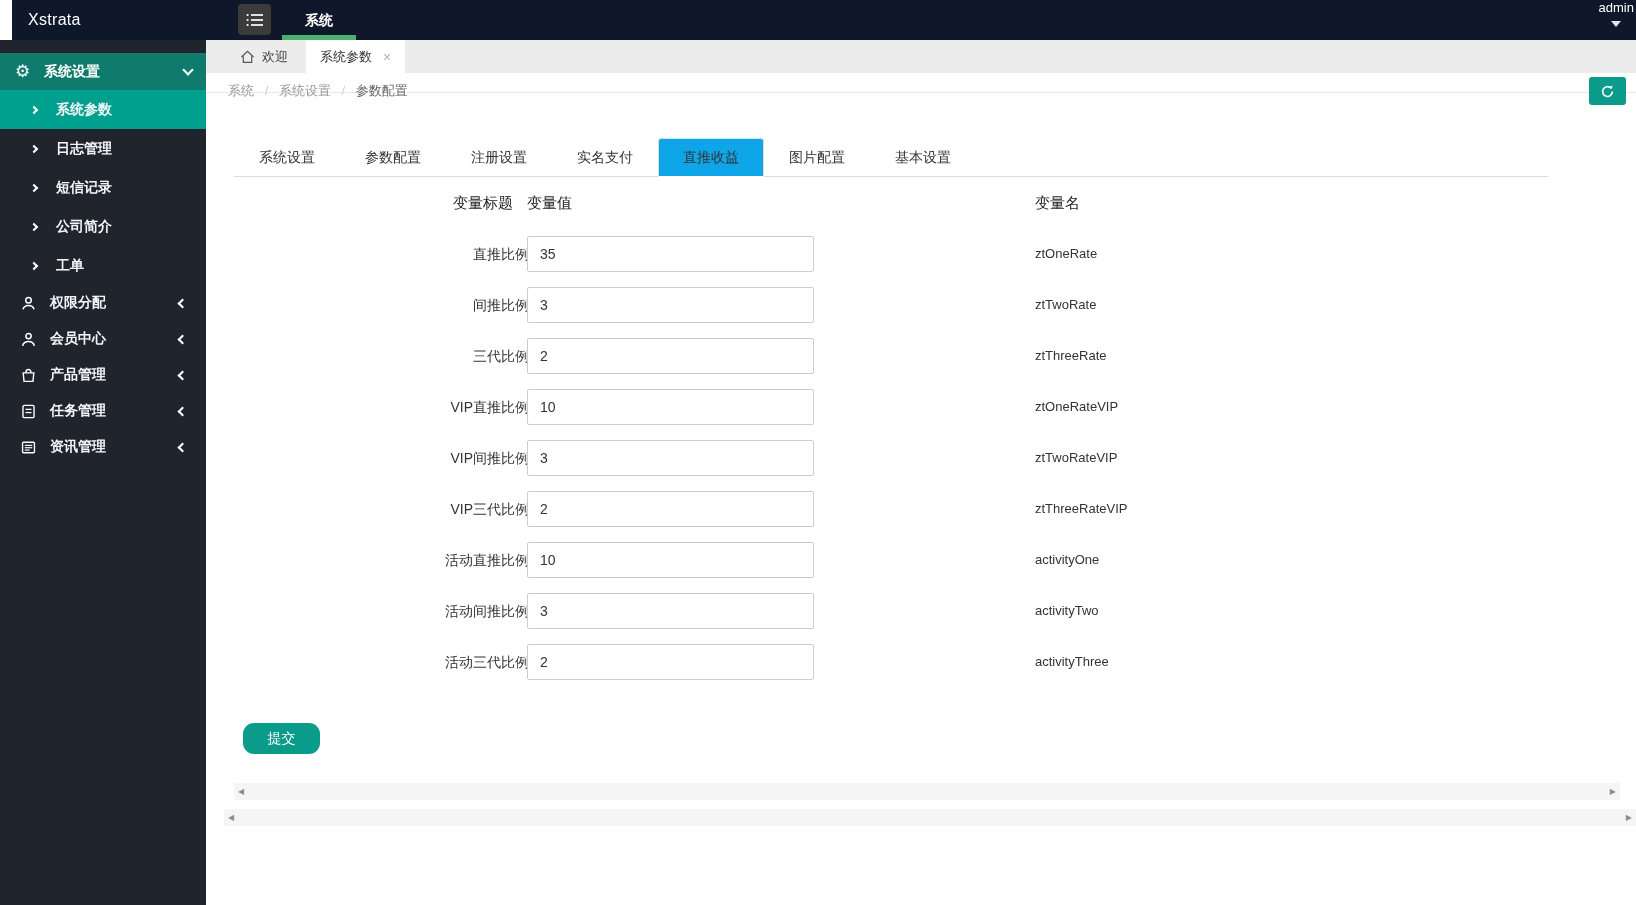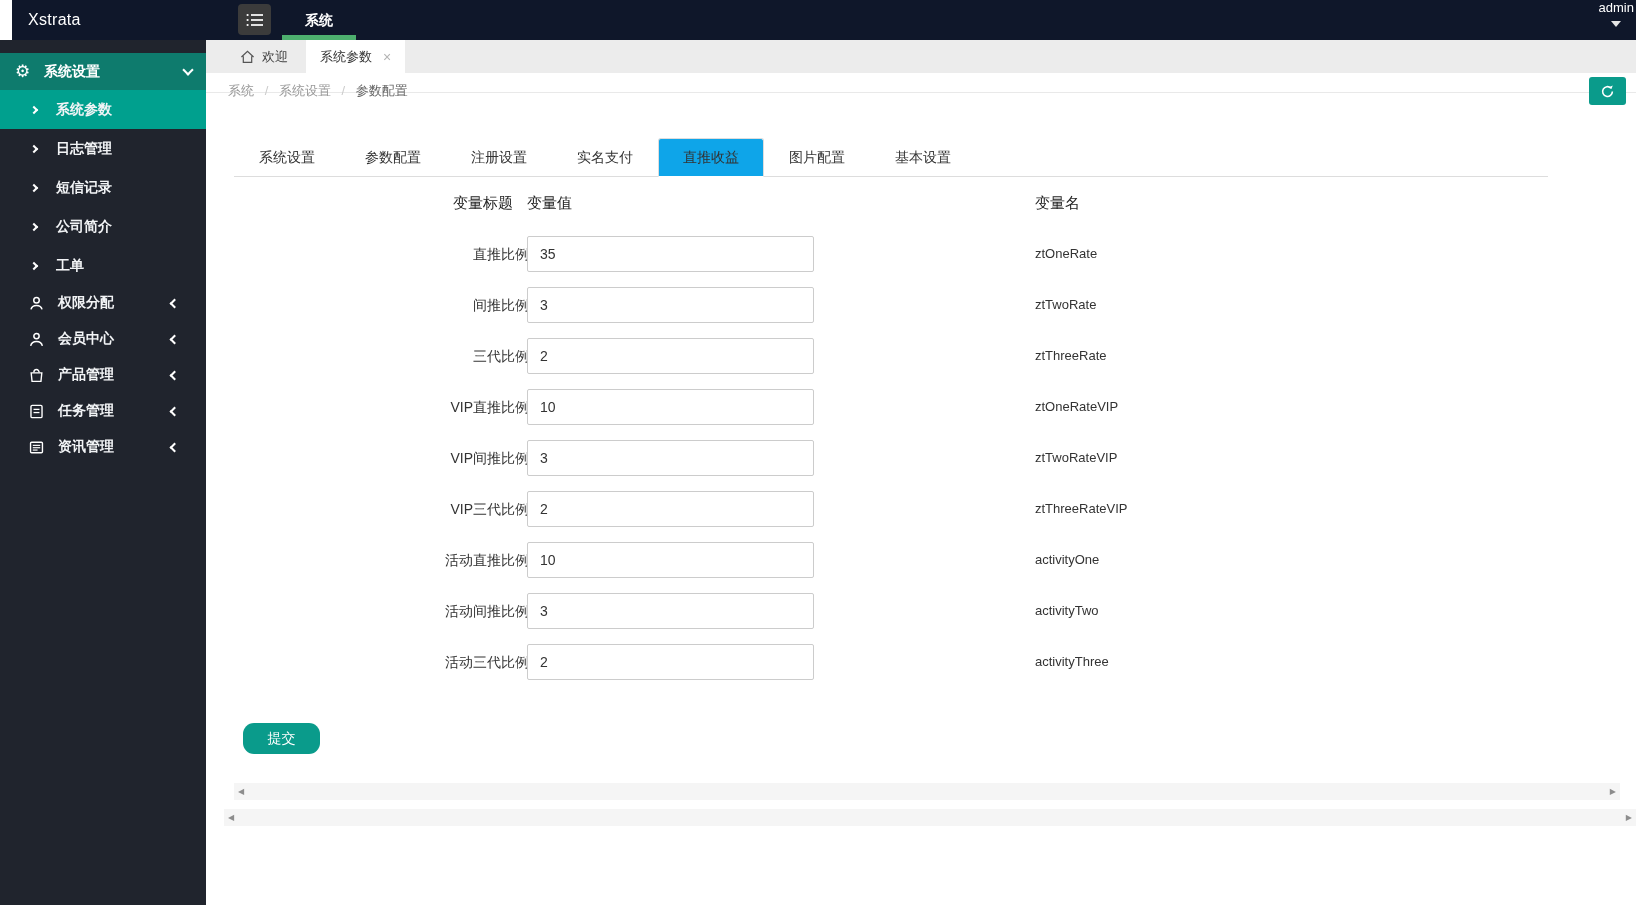--- a/index.html
+++ b/index.html
@@ -15,21 +15,21 @@
   .userbox { position:absolute; right:14px; top:0; height:40px; display:flex; align-items:center; gap:6px; color:#fff; font-size:13px; cursor:pointer;flex-direction:column; }
   .caret-down { width:0; height:0; border-left:5px solid transparent; border-right:5px solid transparent; border-top:6px solid #e5e5e5; }
 
   
   .sidebar { position:absolute; left:0; top:40px; width:206px; bottom:0; background:#20242d; padding-top:13px; }
   .side-section-header { height:37px; background:#0e7b6d; display:flex; align-items:center; padding:0 14px; color:#fff; cursor:pointer; }
   .side-section-header .lbl { margin-left:13px; font-size:14px; font-weight:700; flex:1; }
   .side-sub-item { height:39px; display:flex; align-items:center; padding-left:31px; color:#f2f4f6; font-size:14px; font-weight:700; cursor:pointer; }
   .side-sub-item .lbl { margin-left:19px; }
   .side-sub-item.active { background:#00a08e; }
-  .side-item { height:36px; display:flex; align-items:center; padding:0 28px; color:#f2f4f6; font-size:14px; font-weight:700; cursor:pointer; }
+  .side-item { height:36px; display:flex; align-items:center; padding:0 20px; color:#f2f4f6; font-size:14px; font-weight:700; cursor:pointer; }
   .side-item .lbl { margin-left:13px; flex:1; }
   .icon16 { width:17px; height:17px; display:inline-block; flex:none; }
   .gear-glyph { color:#fff; font-size:17px; line-height:17px; width:17px; text-align:center; }
 
   .chev { display:inline-block; border-right:2px solid #fff; border-bottom:2px solid #fff; }
   .chev.down  { width:8px; height:8px; transform:rotate(45deg); margin-top:-4px; }
   .chev.right { width:6px; height:6px; transform:rotate(-45deg); }
   .chev.left  { width:7px; height:7px; transform:rotate(135deg); }
 
   

